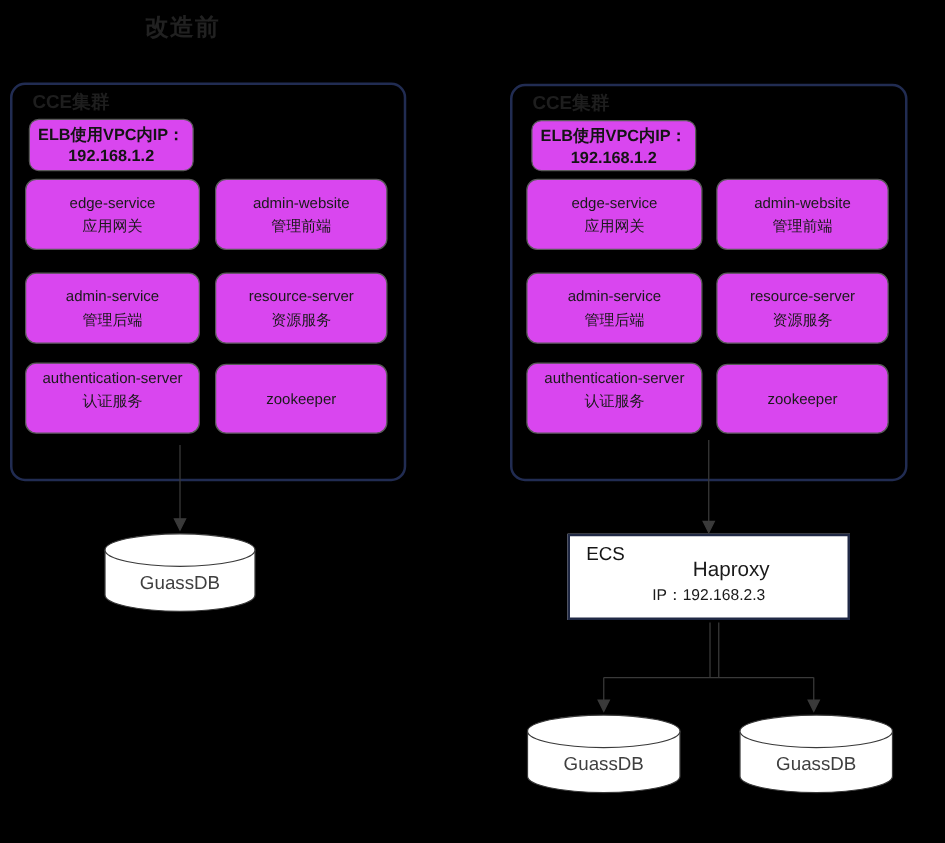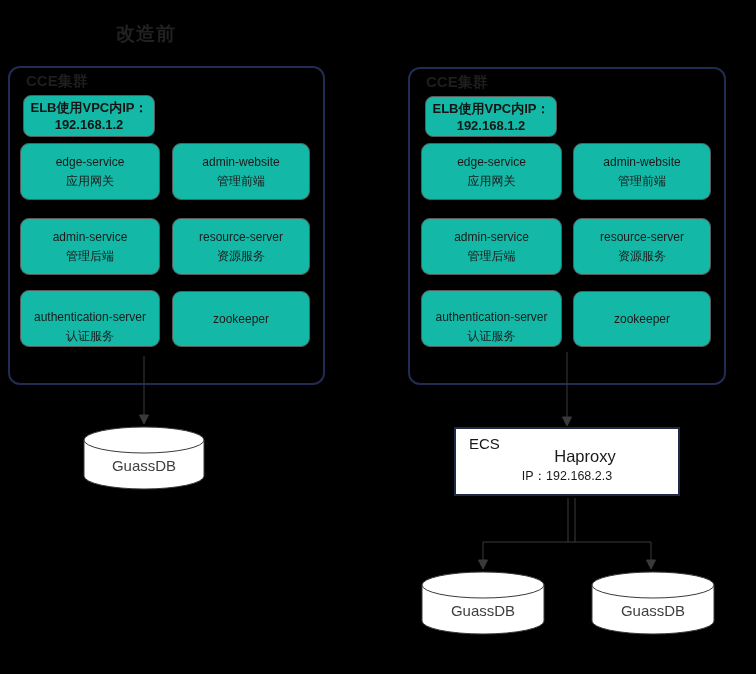--- a/index.html
+++ b/index.html
@@ -4,41 +4,41 @@
 <style>
   html,body { margin:0; padding:0; background:#000; }
   .canvas {
     position:relative; width:756px; height:674px; background:#000000;
     font-family:"Liberation Sans", sans-serif; overflow:hidden;
   }
   .col-title {
     position:absolute; width:130px; text-align:center;
     font-size:19px; font-weight:bold; color:#212121; letter-spacing:1px;
   }
-  .title-before { left:81px; top:9px;margin-top:12px; }
+  .title-before { left:81px; top:9px; }
   .title-after  { left:512px; top:9px; }
   .cluster {
     position:absolute; border:2px solid #212c52; border-radius:12px;
     background:transparent; box-sizing:border-box;
   }
   .cluster-before { left:8px;   top:66px; width:317px; height:319px; }
   .cluster-after  { left:408px; top:67px; width:318px; height:318px; }
   .cluster-label {
     position:absolute; left:16px; top:4px;
     font-size:15px; font-weight:600; color:#1e1e1e;
   }
   .node {
-    position:absolute; background:#14b8a6; border:1px solid #5a5a5a;
+    position:absolute; background:#d946ef; border:1px solid #5a5a5a;
     border-radius:9px; box-sizing:border-box;
     display:flex; flex-direction:column; align-items:center; justify-content:center;
     text-align:center; color:#1a1a1a;
   }
   .svc { font-size:12px; line-height:19px; }
   .svc .line2:empty { display:none; }
-  .tall { justify-content:flex-end; padding-top:2px; overflow:visible; }
+  .tall { justify-content:flex-start; padding-top:2px; overflow:visible; }
   .elb { font-size:13px; line-height:17px; border-radius:8px; color:#141414; font-weight:600; }
   .ecs {
     position:absolute; background:#ffffff; border:2px solid #202945;
     box-sizing:border-box; color:#161616;
   }
   .ecs-label { position:absolute; left:13px; top:6px; font-size:15px; }
   .ecs-center { margin-top:18px; text-align:center; }
   .ecs-app { font-size:16.5px; color:#1a1a1a;padding-left:36px; }
   .ecs-ip  { font-size:12.5px; color:#1a1a1a; margin-top:2px; }
   .cyl { position:absolute; }

